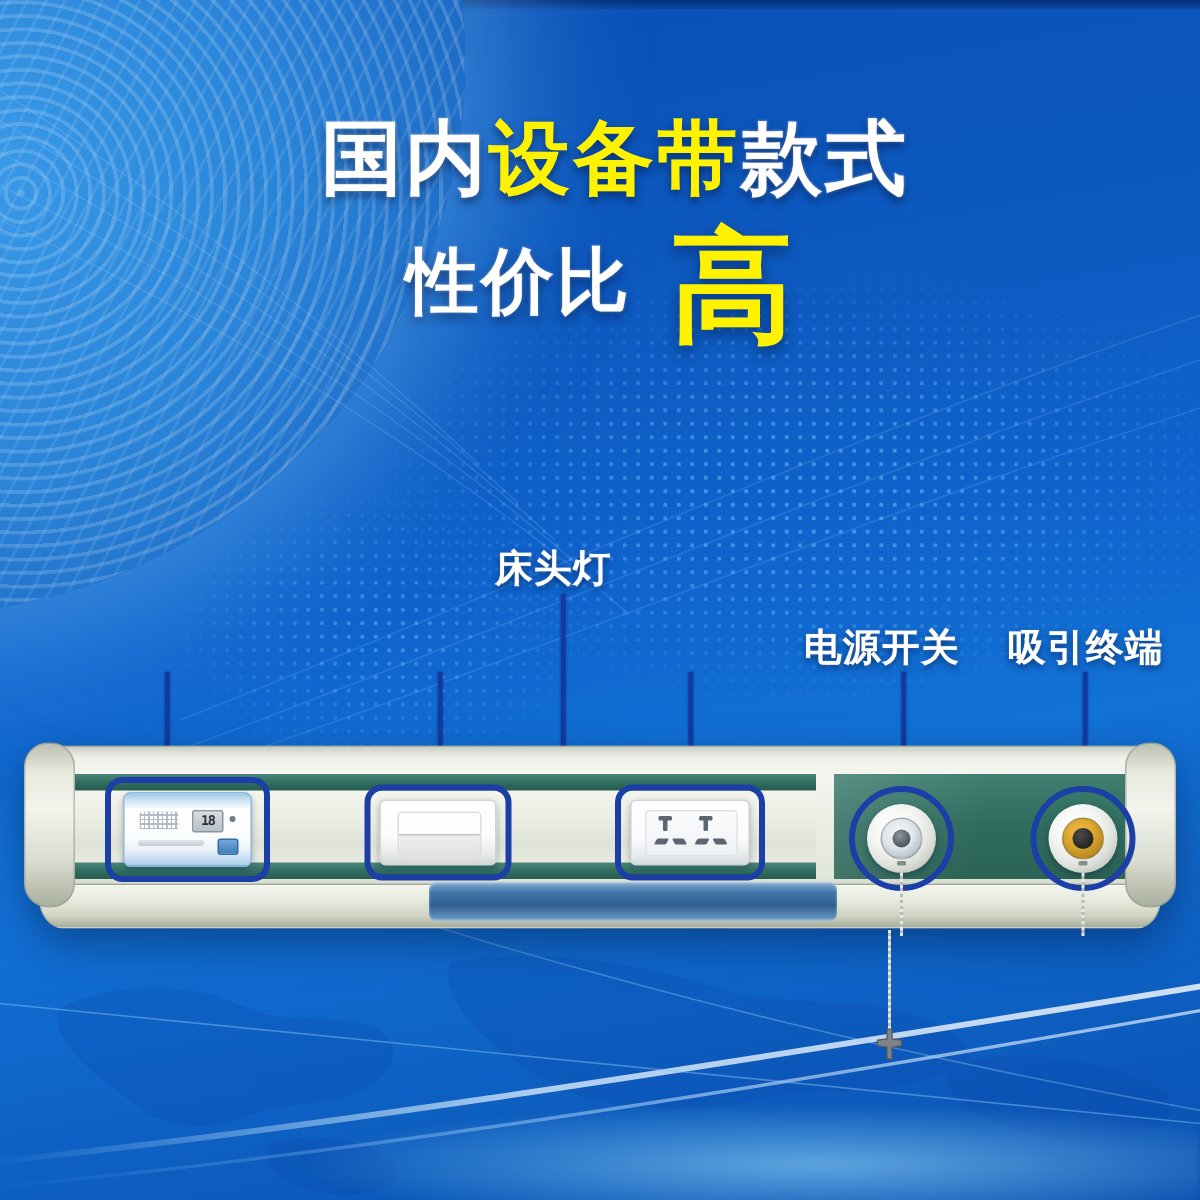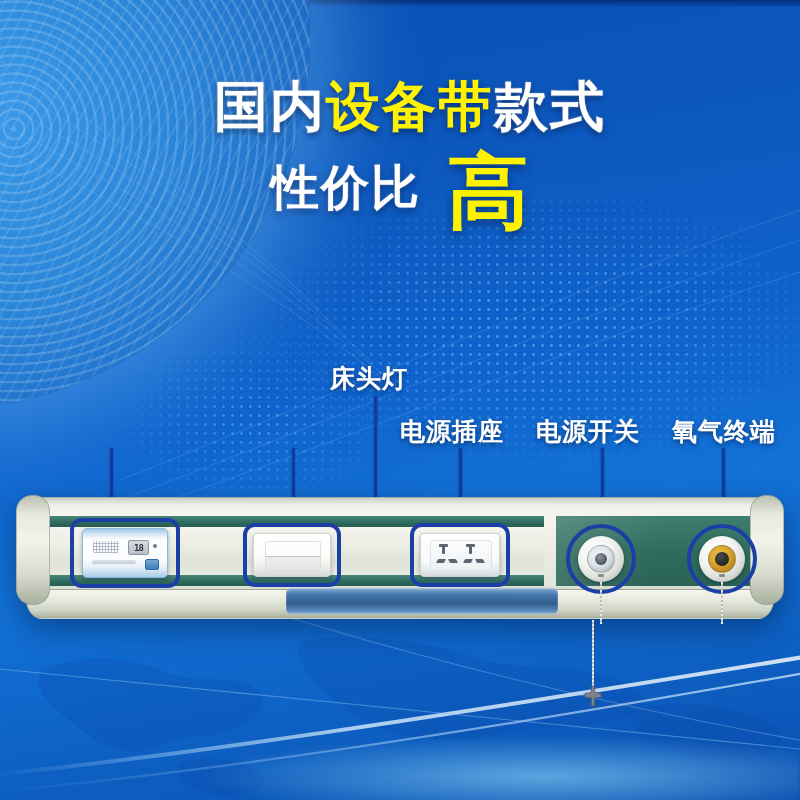--- a/index.html
+++ b/index.html
@@ -401,23 +401,22 @@
 
   <div class="headline">
     <div class="line1"><span class="w">国内</span><span class="y">设备带</span><span class="w">款式</span></div>
     <div class="line2">
       <span class="w">性价比</span>
       <span class="big">高</span>
     </div>
   </div>
 
   <div class="callout" style="left:330px;top:362px;">床头灯</div>
-  <div class="callout" style="left:400px;top:415px;">电源插座</div>
   <div class="callout" style="left:536px;top:415px;">电源开关</div>
-  <div class="callout" style="left:672px;top:415px;">氧气终端</div>
+  <div class="callout" style="left:672px;top:415px;">吸引终端</div>
 
   <div class="leader" style="left:110px;top:448px;height:80px;"></div>
   <div class="leader" style="left:292px;top:448px;height:88px;"></div>
   <div class="leader" style="left:374px;top:396px;height:210px;"></div>
   <div class="leader" style="left:459px;top:448px;height:88px;"></div>
   <div class="leader" style="left:601px;top:448px;height:78px;"></div>
   <div class="leader" style="left:722px;top:448px;height:78px;"></div>
 
   <div id="panel">
     <div class="panel-body">

